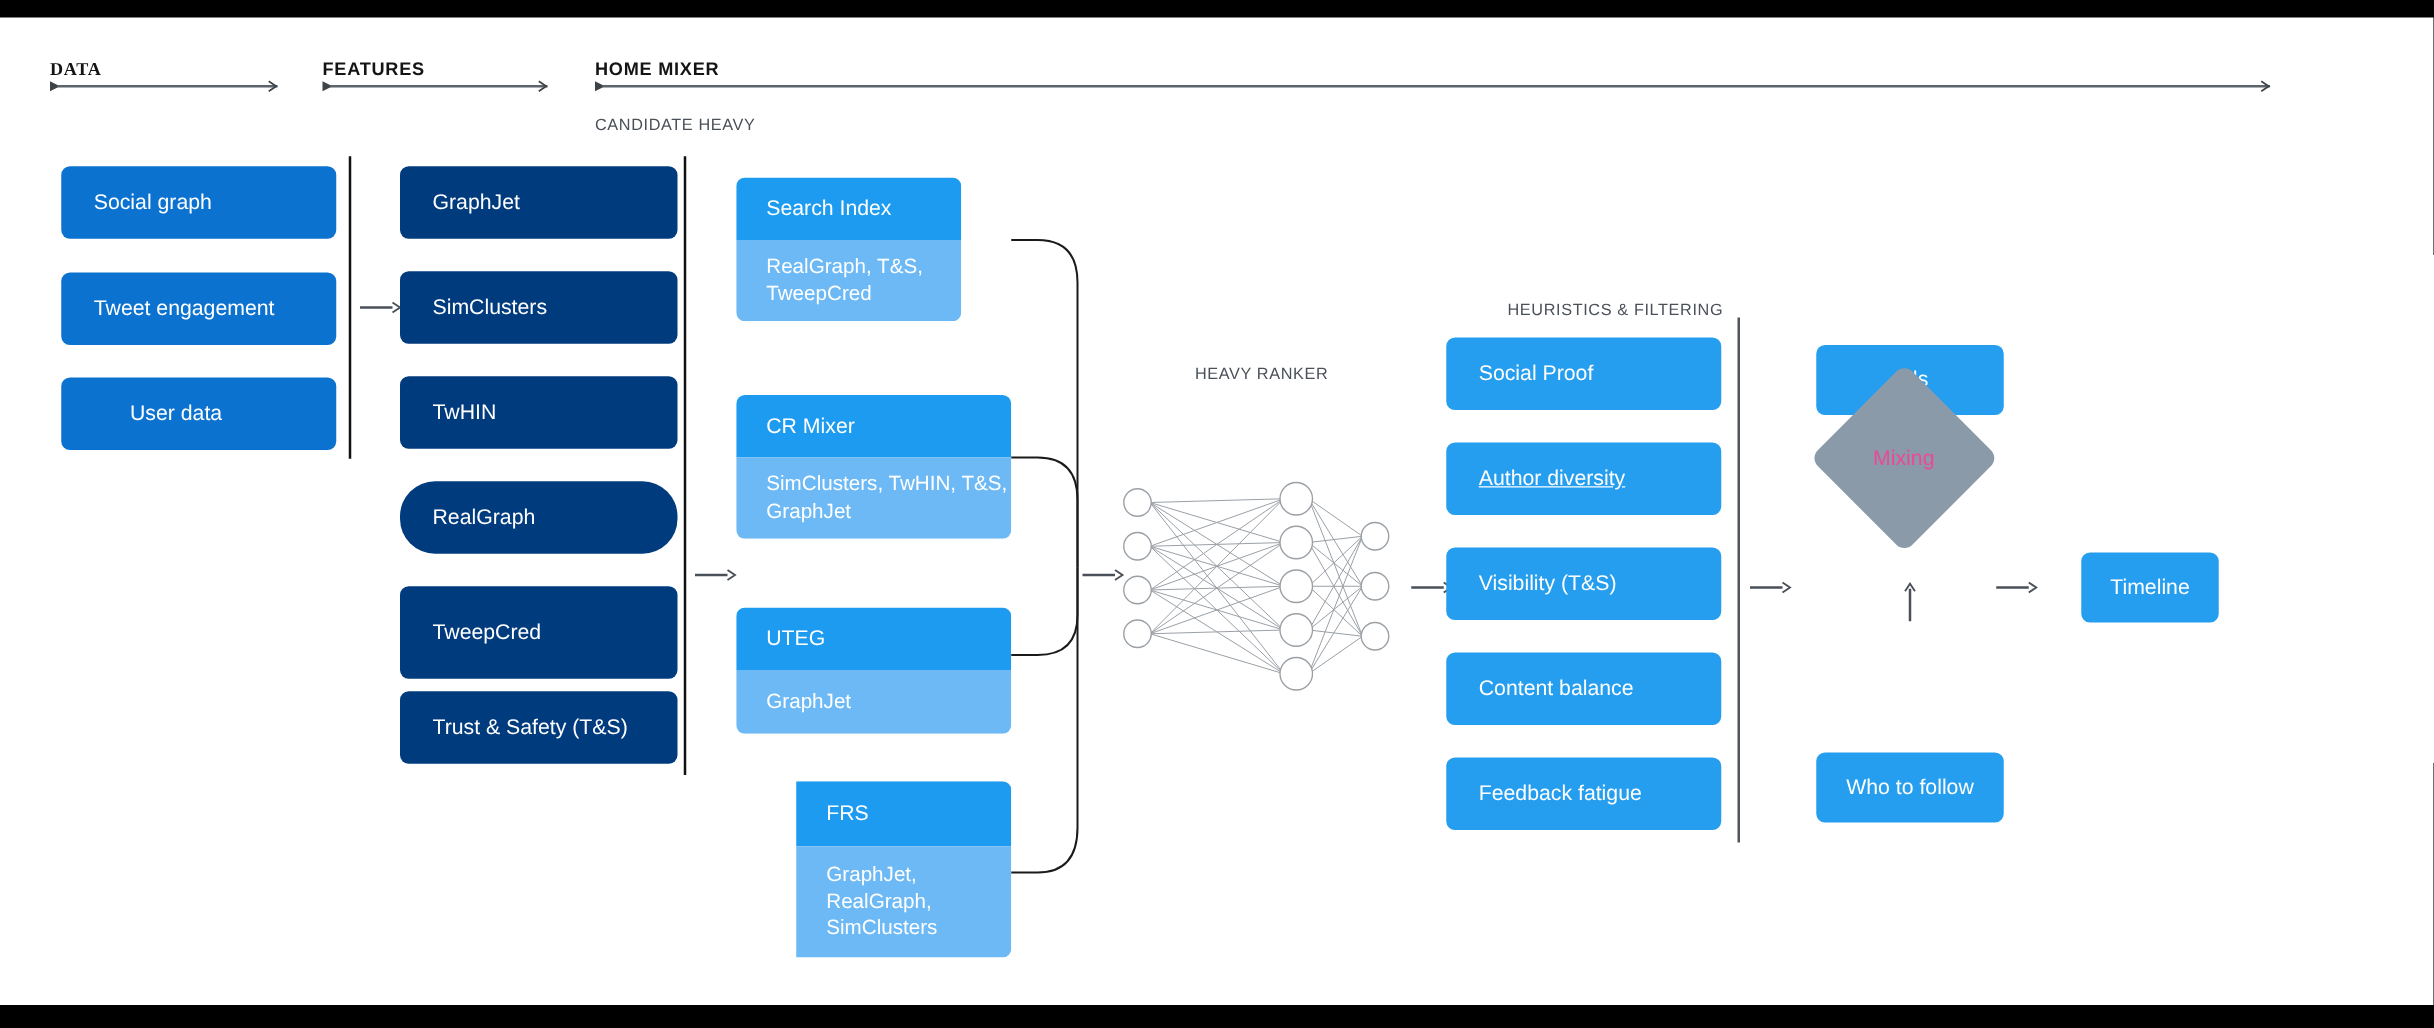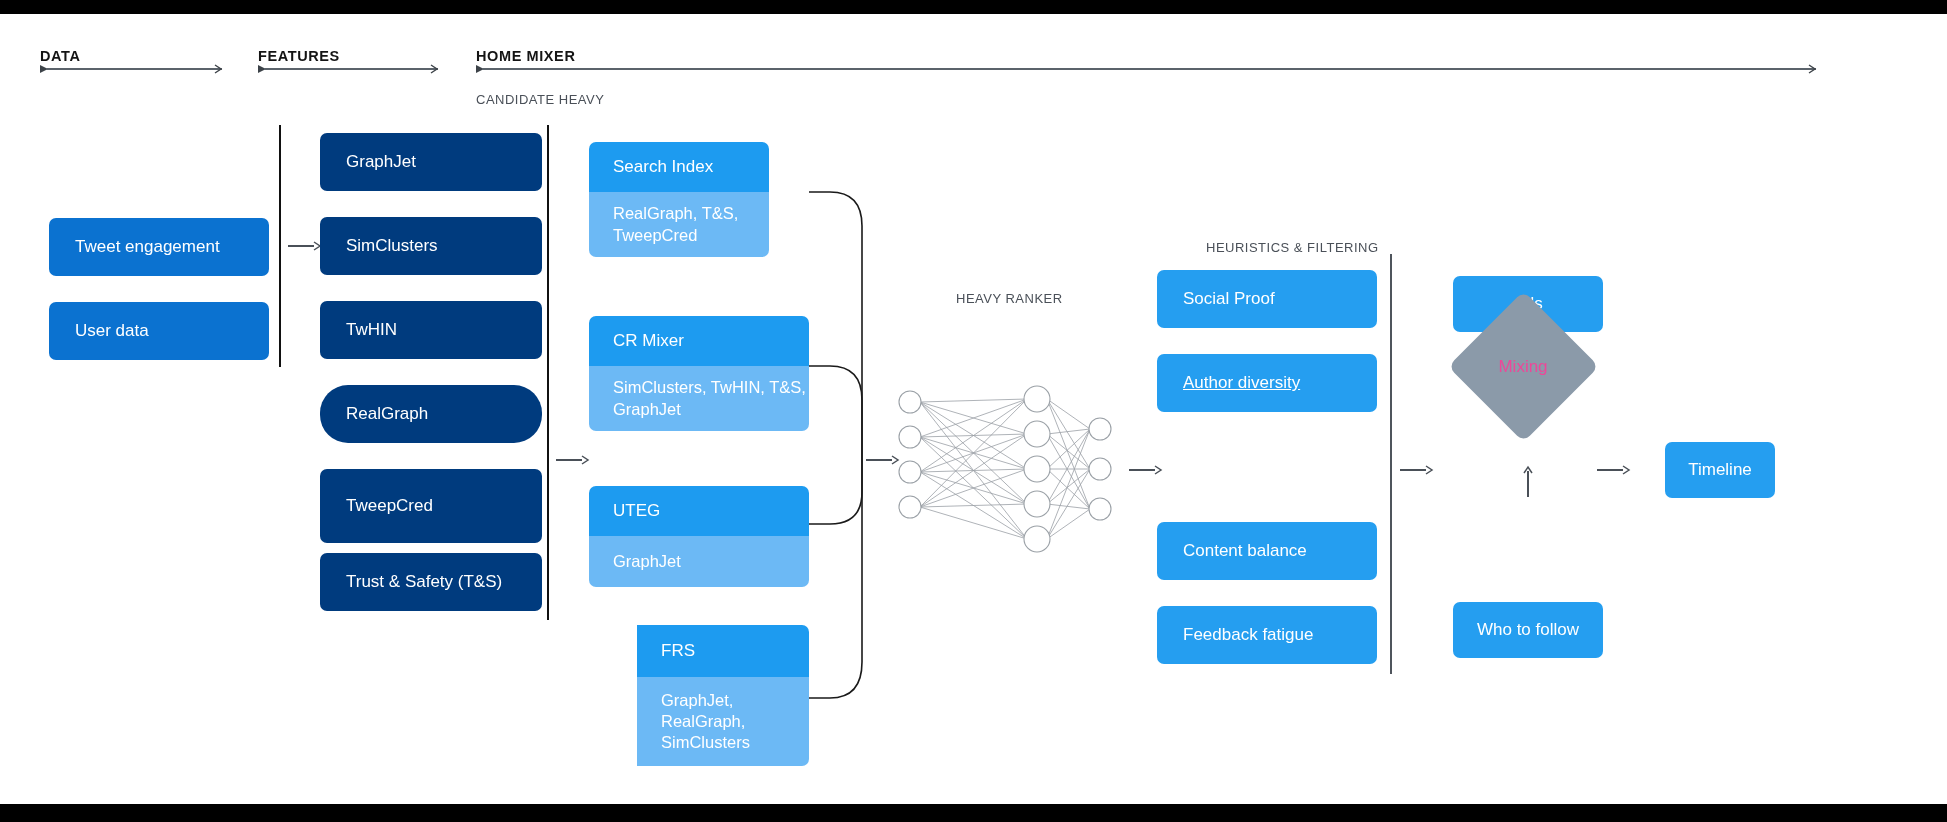--- a/index.html
+++ b/index.html
@@ -140,21 +140,21 @@
   }
   svg{display:block;}
   .svg-layer{position:absolute;left:0;top:0;pointer-events:none;}
 </style>
 </head>
 <body>
 
 <div id="stage">
   <div id="canvas">
 
-    <div class="sec-head" style="left:40px;top:34px;">DATA</div>
+    <div class="sec-head" style="left:40px;top:34px;font-family:Liberation Serif, serif;">DATA</div>
     <div class="sec-arrow" style="left:40px;top:50px;width:182px;">
       <div class="tri-l"></div>
         <div class="bar"></div>
       <svg class="tri-r" viewBox="0 0 9 10">
           <polyline points="1,1 7,5 1,9" fill="none" stroke="#3d4349" stroke-width="1.4"></polyline>
         </svg>
     </div>
 
     <div class="sec-head" style="left:258px;top:34px;">FEATURES</div>
     <div class="sec-arrow" style="left:258px;top:50px;width:180px;">
@@ -175,24 +175,27 @@
     </div>
 
     <div class="sub-head" style="left:476px;top:78px;">CANDIDATE HEAVY</div>
     <div class="mid-label" style="left:956px;top:277px;">HEAVY RANKER</div>
     <div class="sub-head" style="left:1206px;top:226px;">HEURISTICS &amp; FILTERING</div>
 
     <div class="vdiv" style="left:279px;top:111px;height:242px;"></div>
     <div class="vdiv" style="left:547px;top:111px;height:495px;"></div>
     <div class="vdiv grey" style="left:1390px;top:240px;height:420px;"></div>
 
+    <div class="box data-box" style="left:49px;top:119px;width:220px;height:58px;">
+      <span>Social graph</span>
+    </div>
     <div class="box data-box" style="left:49px;top:204px;width:220px;height:58px;">
       <span>Tweet engagement</span>
     </div>
-    <div class="box data-box" style="left:49px;top:288px;width:220px;height:58px;">
+    <div class="box data-box" style="left:49px;top:288px;width:220px;height:58px;padding-left:29px;">
       <span>User data</span>
     </div>
 
     <div class="harrow" style="left:288px;top:226px;width:34px;">
       <div class="ln" style="width:26px;"></div>
       <svg class="hd" style="left:24px;" viewBox="0 0 10 12">
           <polyline points="2,2 8,6 2,10" fill="none" stroke="#4a5058" stroke-width="1.5"></polyline>
         </svg>
     </div>
 
@@ -320,20 +323,23 @@
           <polyline points="2,2 8,6 2,10" fill="none" stroke="#4a5058" stroke-width="1.5"></polyline>
         </svg>
     </div>
 
     <div class="box heur-box" style="left:1157px;top:256px;width:220px;height:58px;">
       <span>Social Proof</span>
     </div>
     <div class="box heur-box" style="left:1157px;top:340px;width:220px;height:58px;text-decoration:underline;">
       <span>Author diversity</span>
     </div>
+    <div class="box heur-box" style="left:1157px;top:424px;width:220px;height:58px;">
+      <span>Visibility (T&amp;S)</span>
+    </div>
     <div class="box heur-box" style="left:1157px;top:508px;width:220px;height:58px;">
       <span>Content balance</span>
     </div>
     <div class="box heur-box" style="left:1157px;top:592px;width:220px;height:58px;">
       <span>Feedback fatigue</span>
     </div>
 
     <div class="harrow" style="left:1400px;top:450px;width:34px;">
       <div class="ln" style="width:26px;"></div>
       <svg class="hd" style="left:24px;" viewBox="0 0 10 12">

